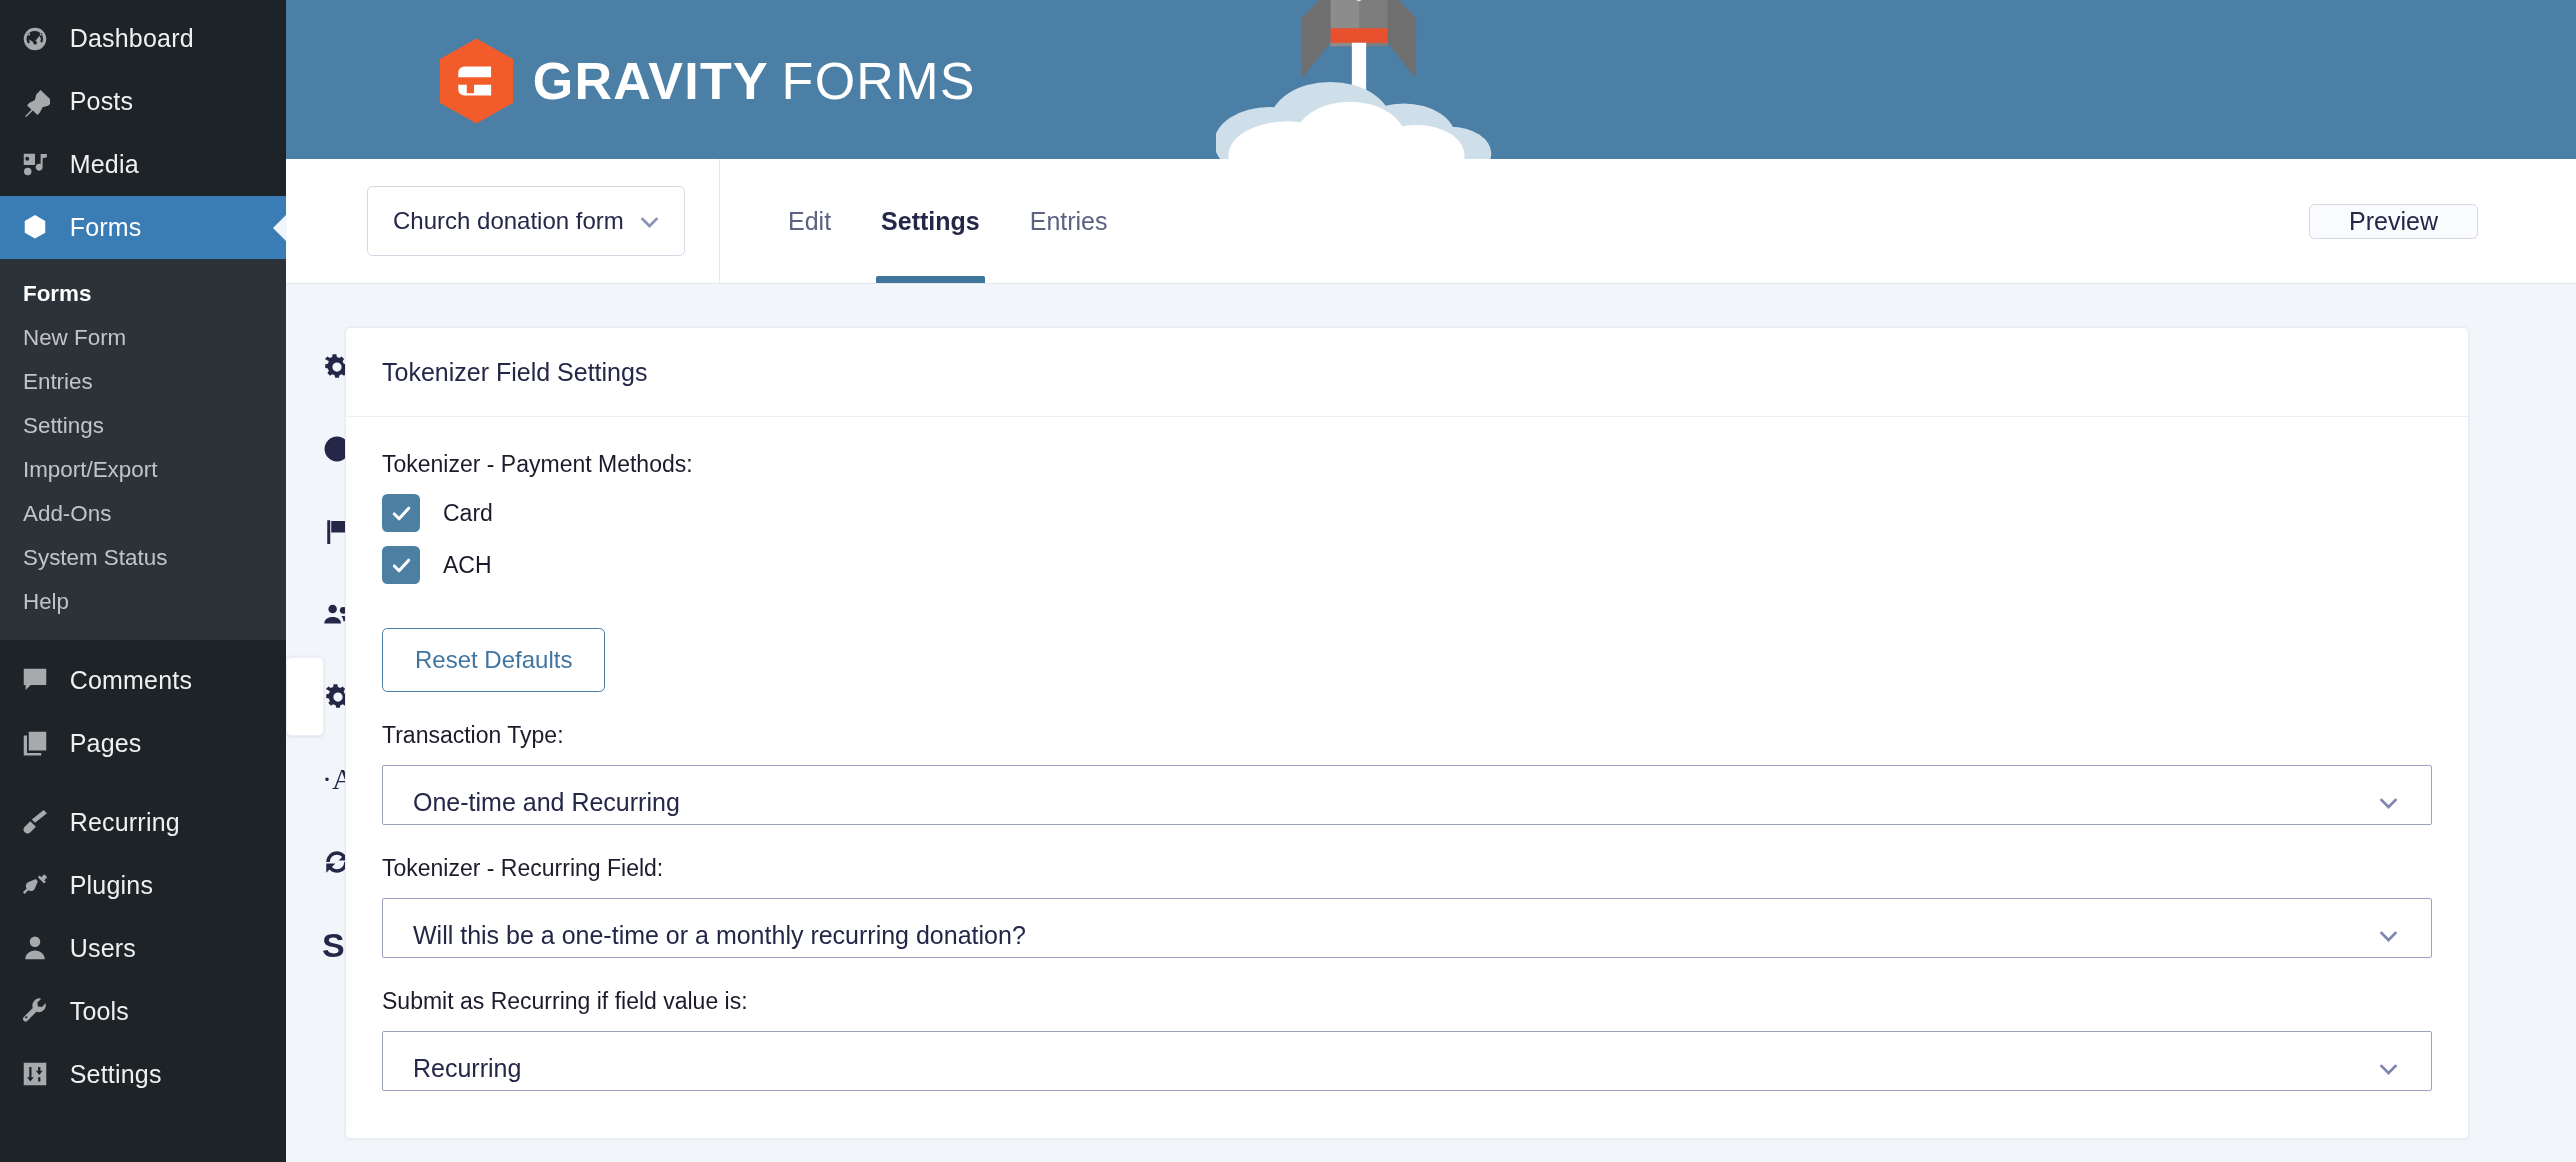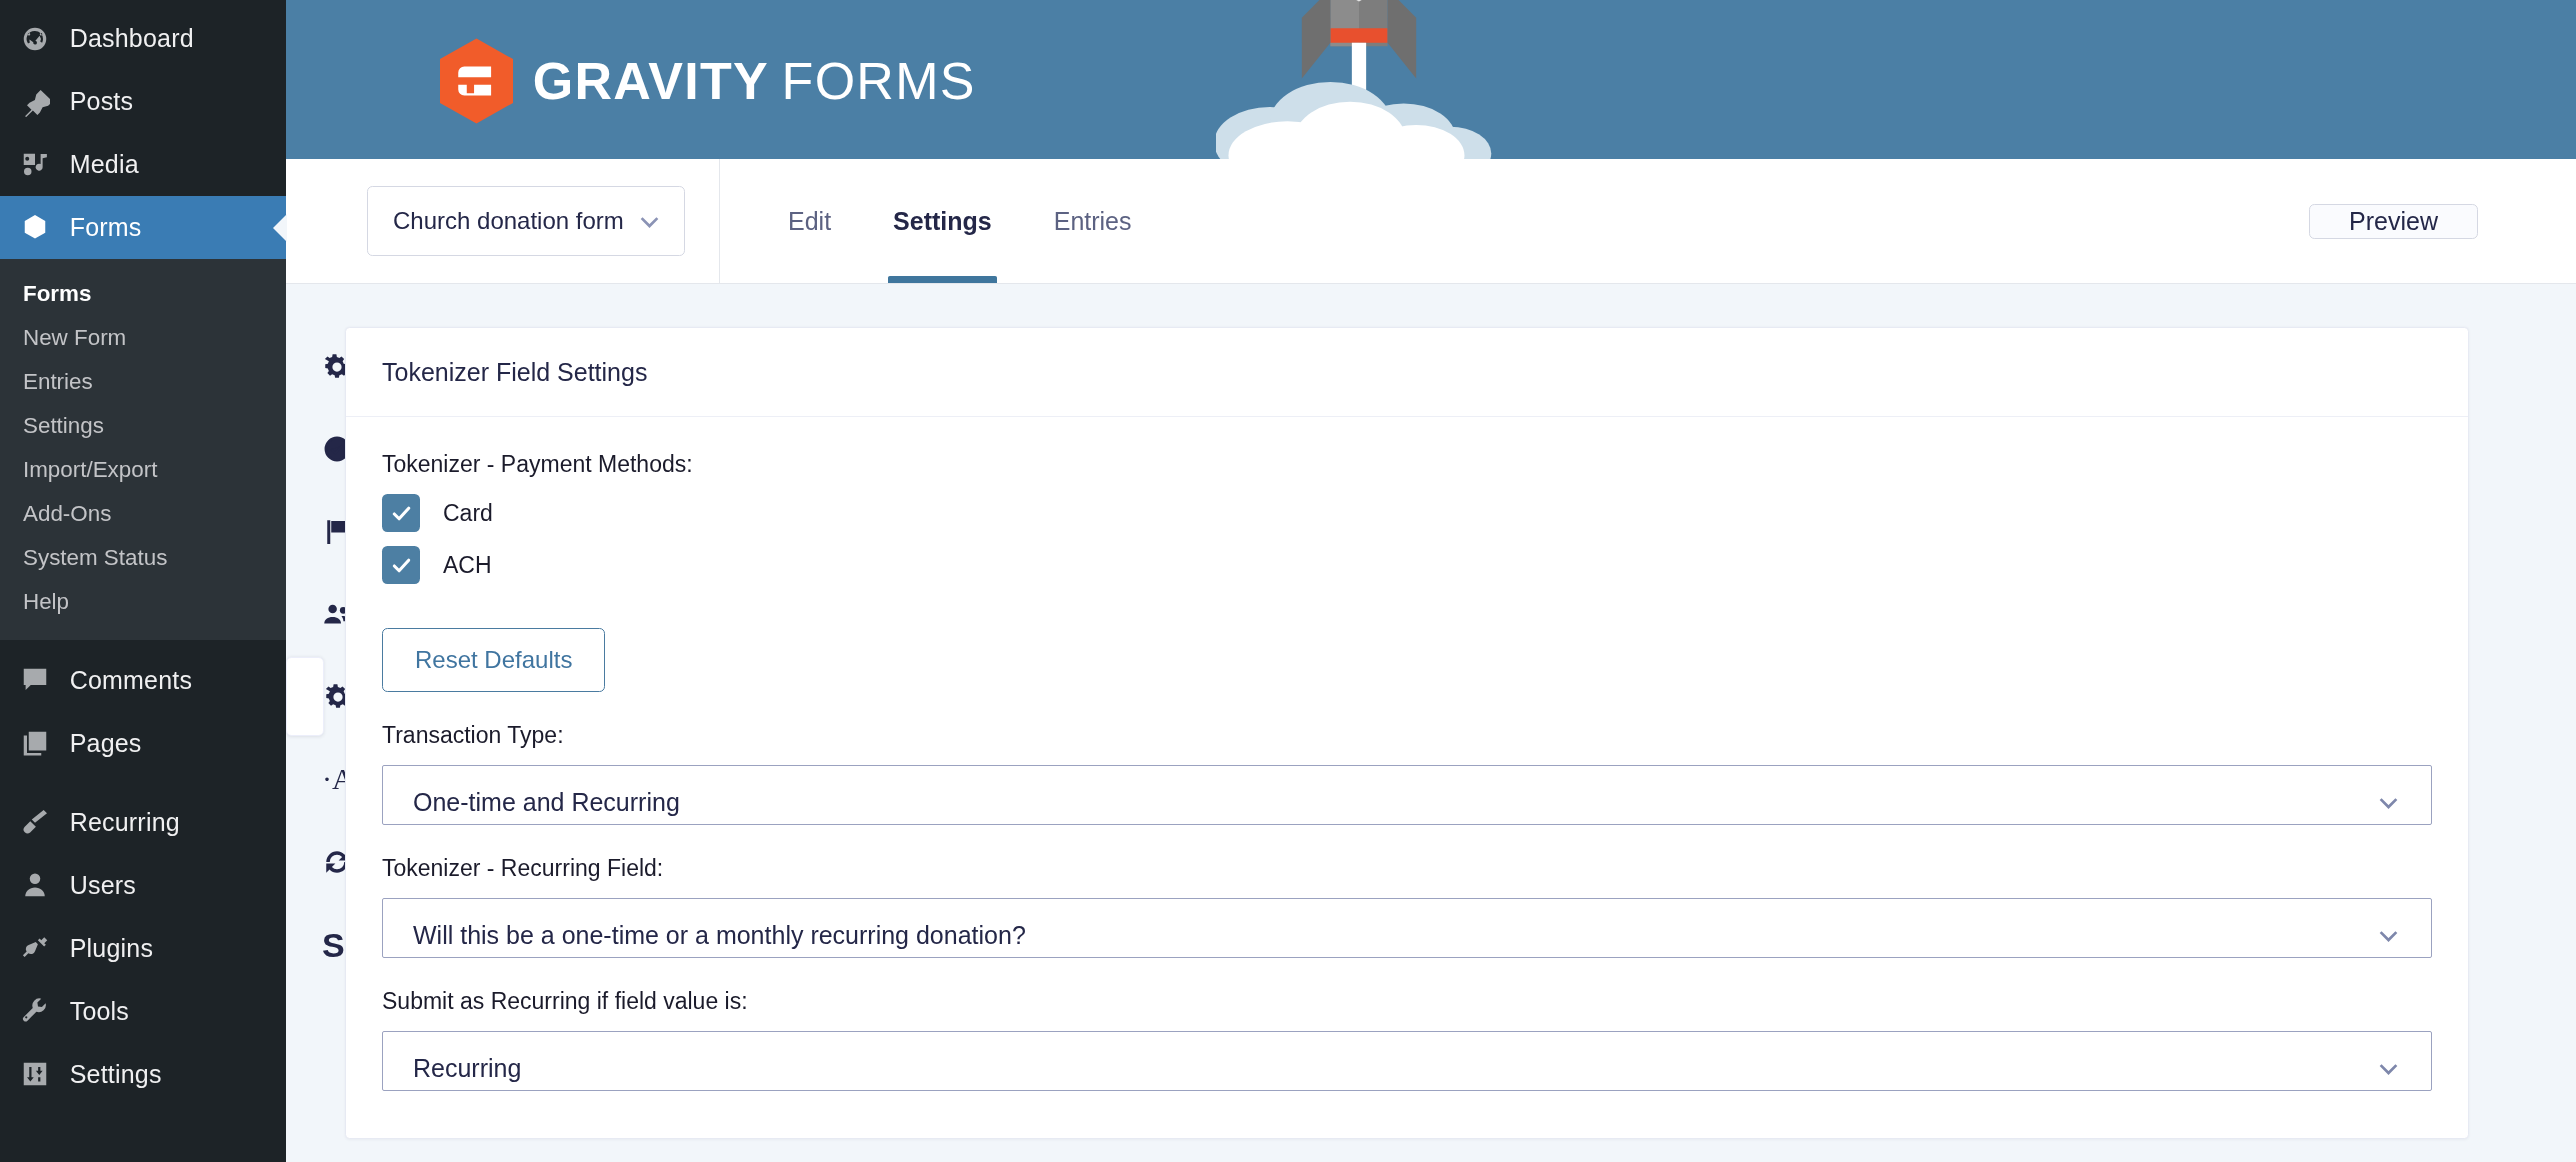--- a/index.html
+++ b/index.html
@@ -86,21 +86,21 @@
   }
   .form-select {
     width: 318px; height: 70px;
     border: 0.9px solid #d5d8e3; border-radius: 5.4px;
     background: #fff;
     display: flex; align-items: center; justify-content: space-between;
     padding: 0 21.5px 0 25px;
     font-size: 24px; color: #242748;
   }
   .form-select .chev svg { width: 27px; height: 27px; display: block; }
-  .tabs { display: flex; align-items: flex-end; padding-left: 43px; gap: 12px; }
+  .tabs { display: flex; align-items: flex-end; padding-left: 43px; gap: 0; }
   .tab {
     font-size: 25px; color: #5c6282;
     padding: 0 25px 0 25px; height: 100%;
     display: flex; align-items: center; position: relative;
   }
   .tab.active { color: #242748; font-weight: bold; }
   .tab.active::after {
     content: ""; position: absolute; left: 19.7px; right: 19.7px; bottom: 0;
     height: 7.2px; background: #3f769d; border-radius: 1.8px 1.8px 0 0;
   }
@@ -258,34 +258,34 @@
         <svg viewBox="0 0 24 24">
             <path d="M18.9 2.4 21.6 5 12 12.5 9.4 9.9 18.9 2.4zM8.2 11.3l4.5 4.5-4.6 4.6a3.2 3.2 0 0 1-4.5-4.5l4.6-4.6z"></path>
           </svg>
       </span>
       <span class="lbl">Recurring</span>
     </div>
 
     <div class="wp-item">
       <span class="ico">
         <svg viewBox="0 0 24 24">
+            <path d="M19.4 3.3 17 5.7l-1.3-1.3-1.4 1.4 5 5 1.4-1.4-1.3-1.3 2.4-2.4-2.4-2.4zM12.6 7.2 6.9 9.5a3.5 3.5 0 0 0-1.6 5.3l-3 3 1.4 1.4 3-3a3.5 3.5 0 0 0 5.3-1.6l2.3-5.7-1.7-1.7z"></path>
+          </svg>
+      </span>
+      <span class="lbl">Plugins</span>
+    </div>
+
+    <div class="wp-item">
+      <span class="ico">
+        <svg viewBox="0 0 24 24">
             <circle cx="12" cy="7" r="4.2"></circle>
             <path d="M4.2 21c0-4.3 3.5-7.1 7.8-7.1s7.8 2.8 7.8 7.1H4.2z"></path>
           </svg>
       </span>
       <span class="lbl">Users</span>
-    </div>
-
-    <div class="wp-item">
-      <span class="ico">
-        <svg viewBox="0 0 24 24">
-            <path d="M19.4 3.3 17 5.7l-1.3-1.3-1.4 1.4 5 5 1.4-1.4-1.3-1.3 2.4-2.4-2.4-2.4zM12.6 7.2 6.9 9.5a3.5 3.5 0 0 0-1.6 5.3l-3 3 1.4 1.4 3-3a3.5 3.5 0 0 0 5.3-1.6l2.3-5.7-1.7-1.7z"></path>
-          </svg>
-      </span>
-      <span class="lbl">Plugins</span>
     </div>
 
     <div class="wp-item">
       <span class="ico">
         <svg viewBox="0 0 24 24">
             <path d="M20.5 5.8a5.7 5.7 0 0 1-7.4 6.8L6 19.7a2.1 2.1 0 1 1-3-3l7.2-7.2a5.7 5.7 0 0 1 6.8-7.4l-3.1 3.1.5 3.1 3.1.5 3-3.1zM5 17.9a.9.9 0 1 0 0-1.8.9.9 0 0 0 0 1.8z"></path>
           </svg>
       </span>
       <span class="lbl">Tools</span>
     </div>

